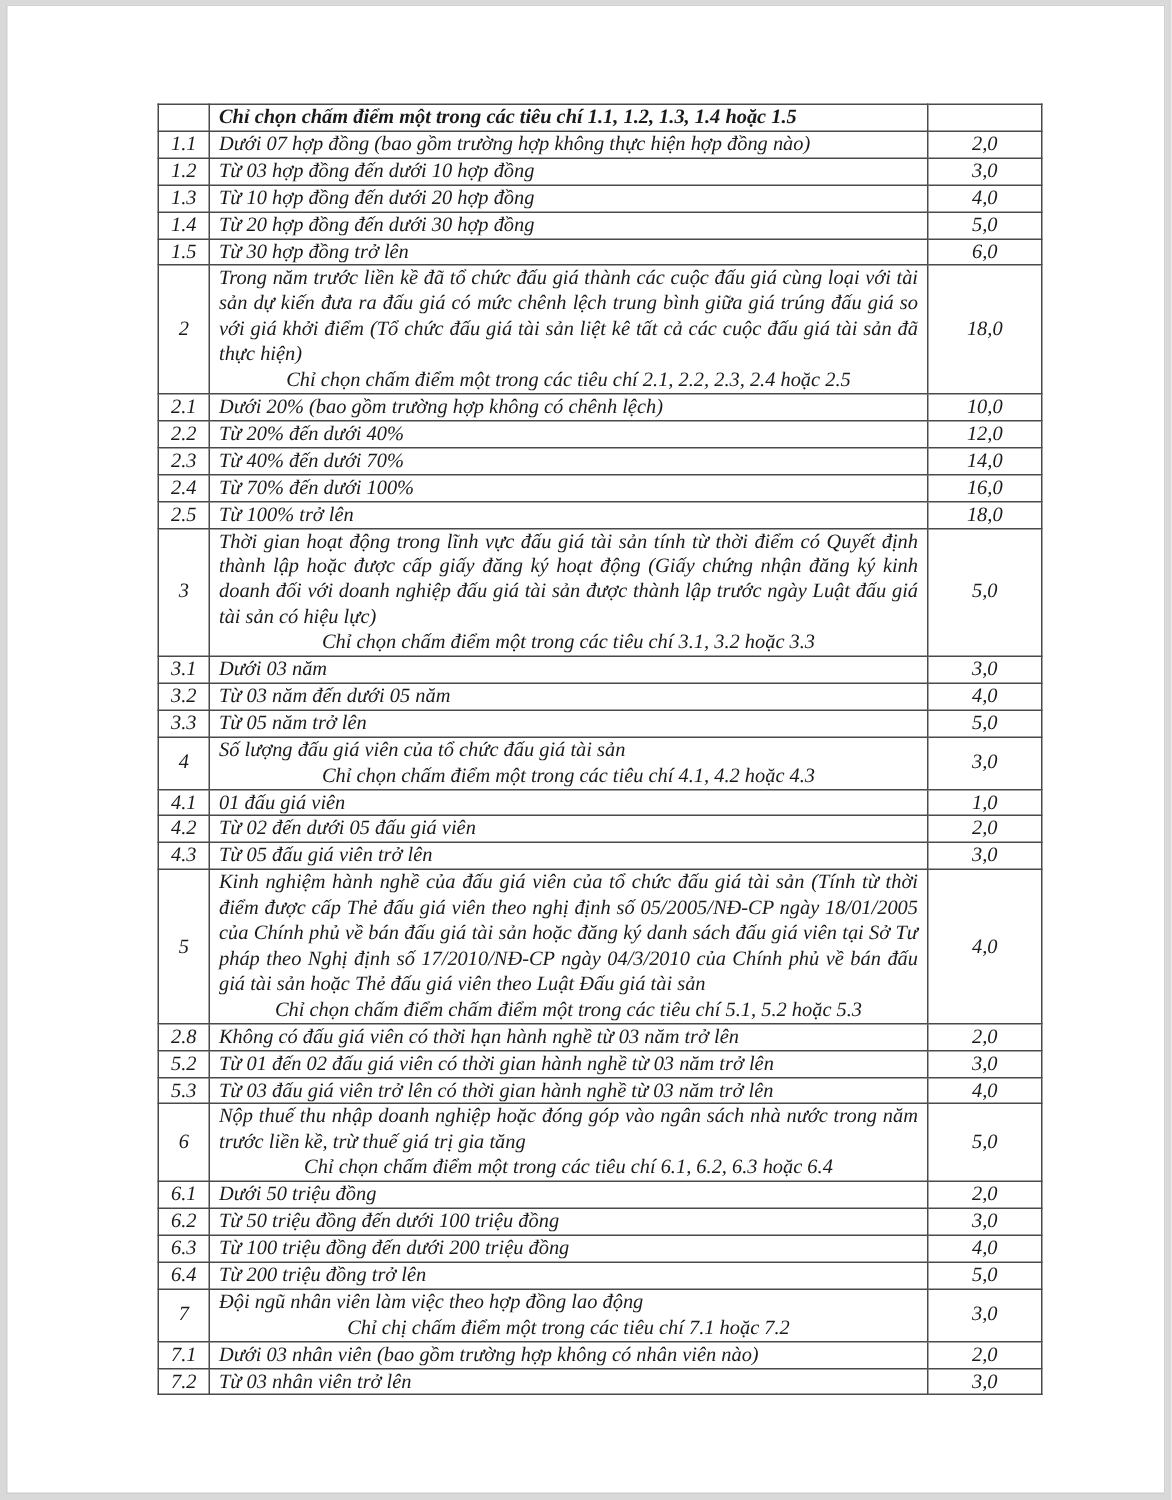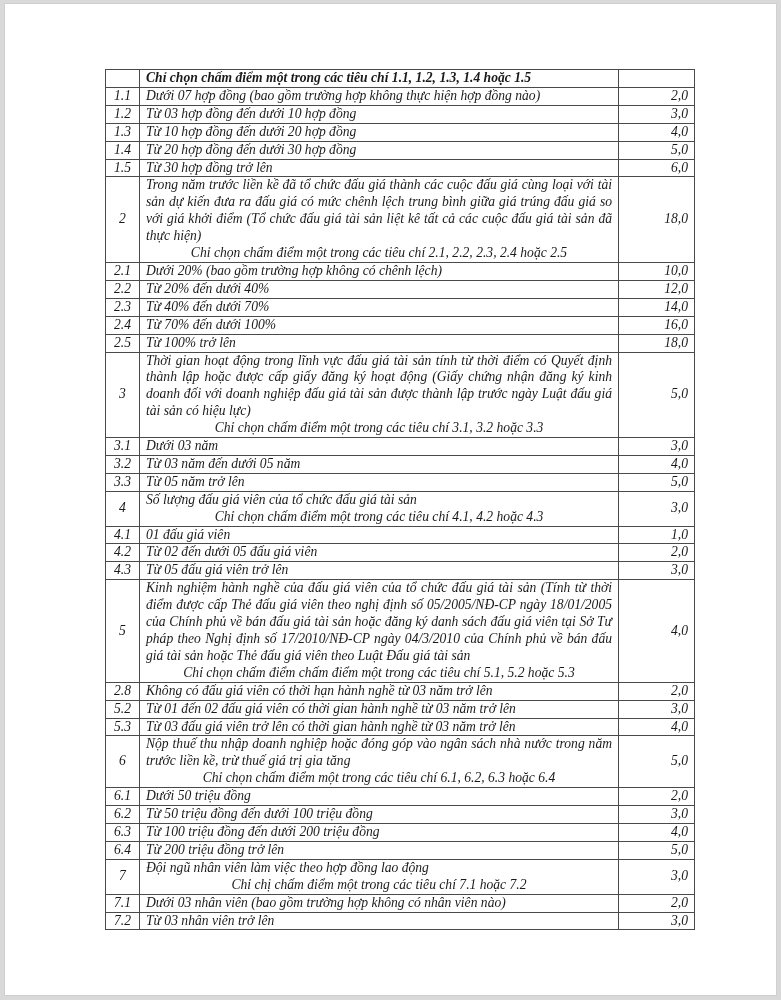--- a/index.html
+++ b/index.html
@@ -26,21 +26,21 @@
   }
   table.criteria td {
     border: 1px solid #4a4a4a;
     padding: 0 6px;
     vertical-align: middle;
   }
   col.c-num { width: 34px; }
   col.c-text { width: 479px; }
   col.c-score { width: 76px; }
   td.num { text-align: center; padding: 0 2px; }
-  td.score { text-align: right; padding: 0 2px; }
+  td.score { text-align: center; padding: 0 2px; }
   td.text { text-align: left; white-space: nowrap; overflow: hidden; }
   tr.head td { font-weight: normal; }
   tr.head td.text { white-space: normal; text-align: justify; }
   tr.head td.text .instr { display: block; text-align: center; }
   tr.sub td { font-weight: normal; }
   tr.lead td.text { font-weight: bold; }
 </style>
 </head>
 <body>
 

